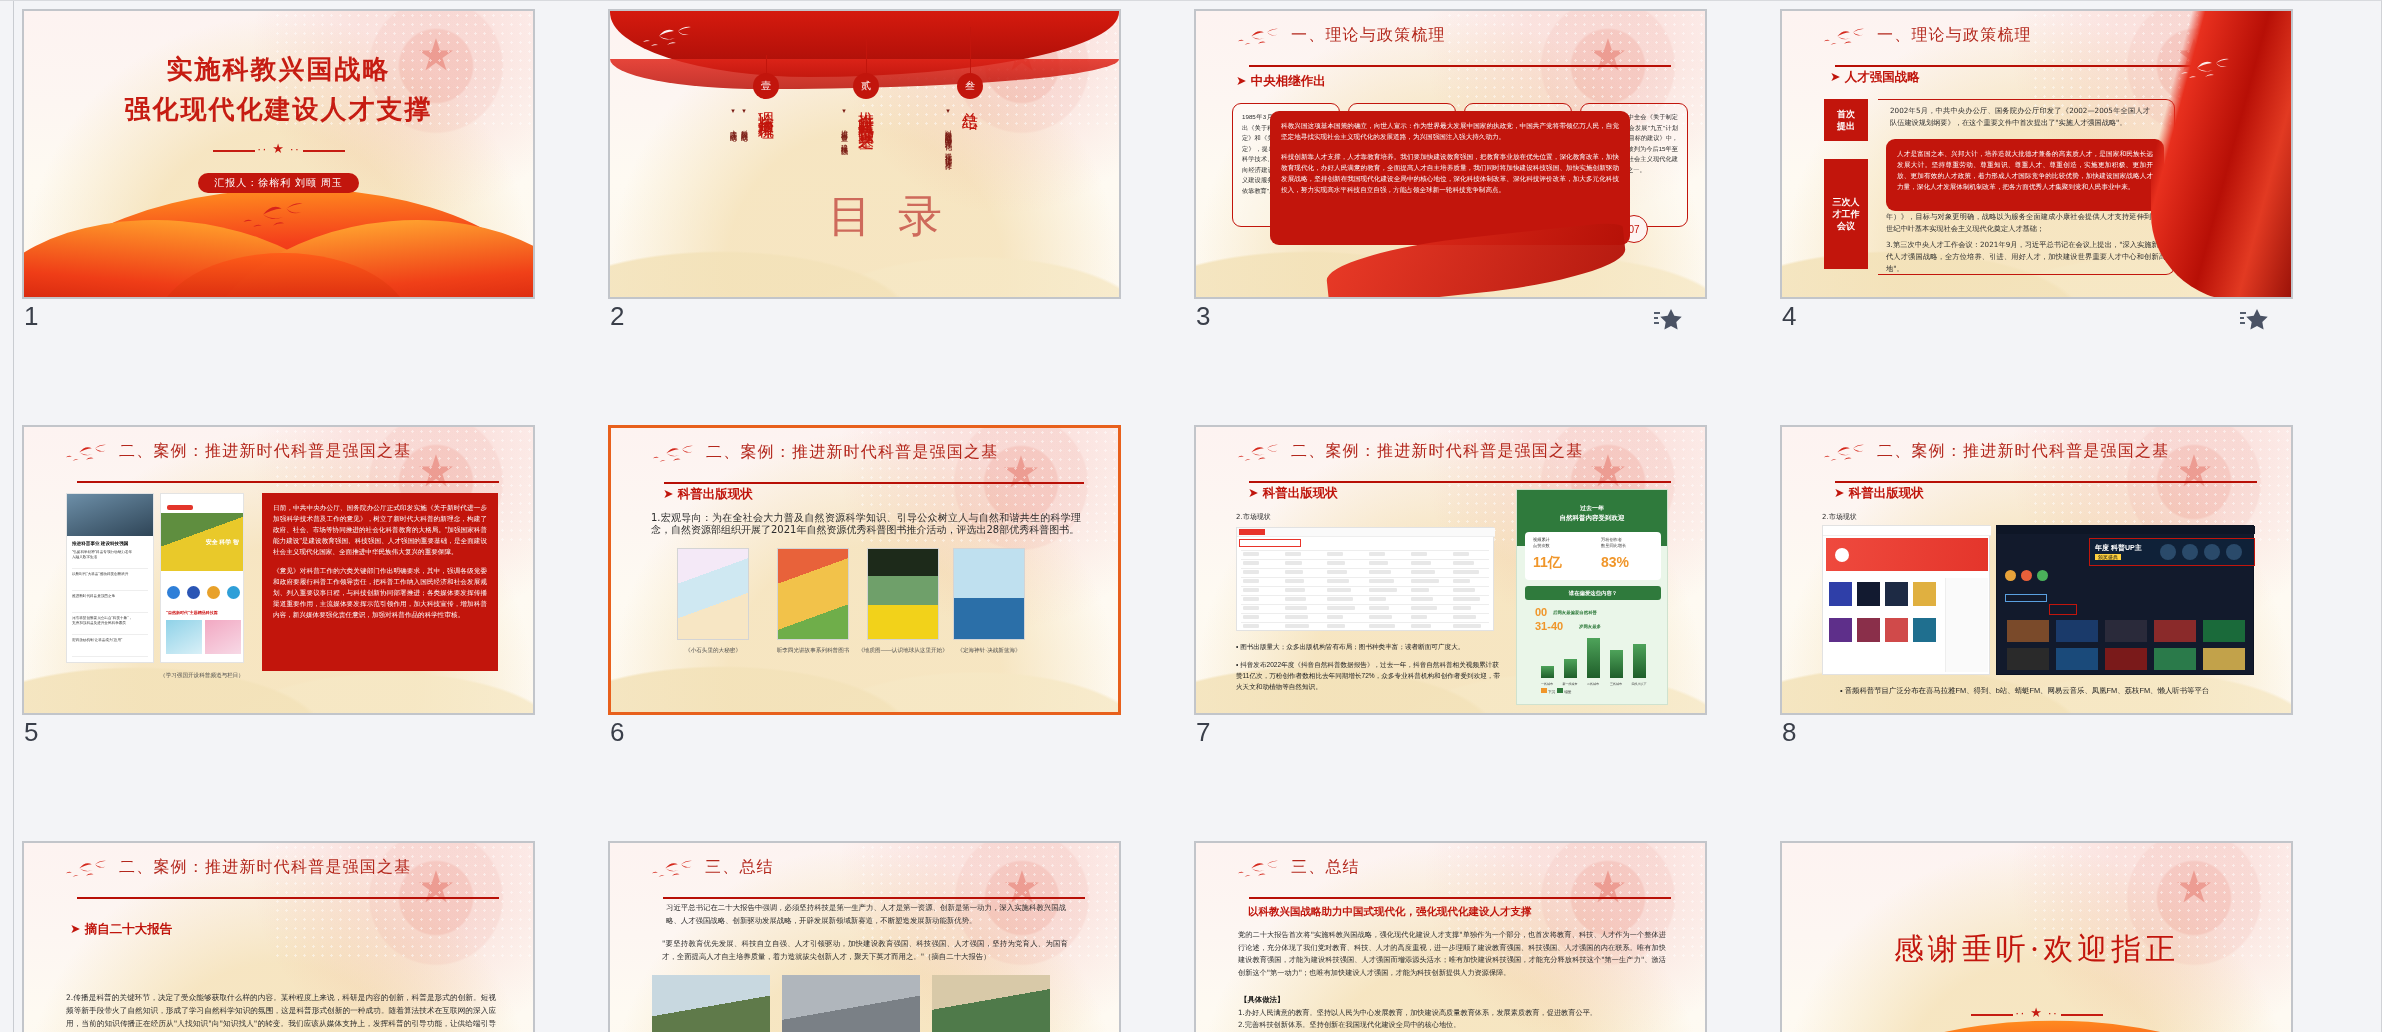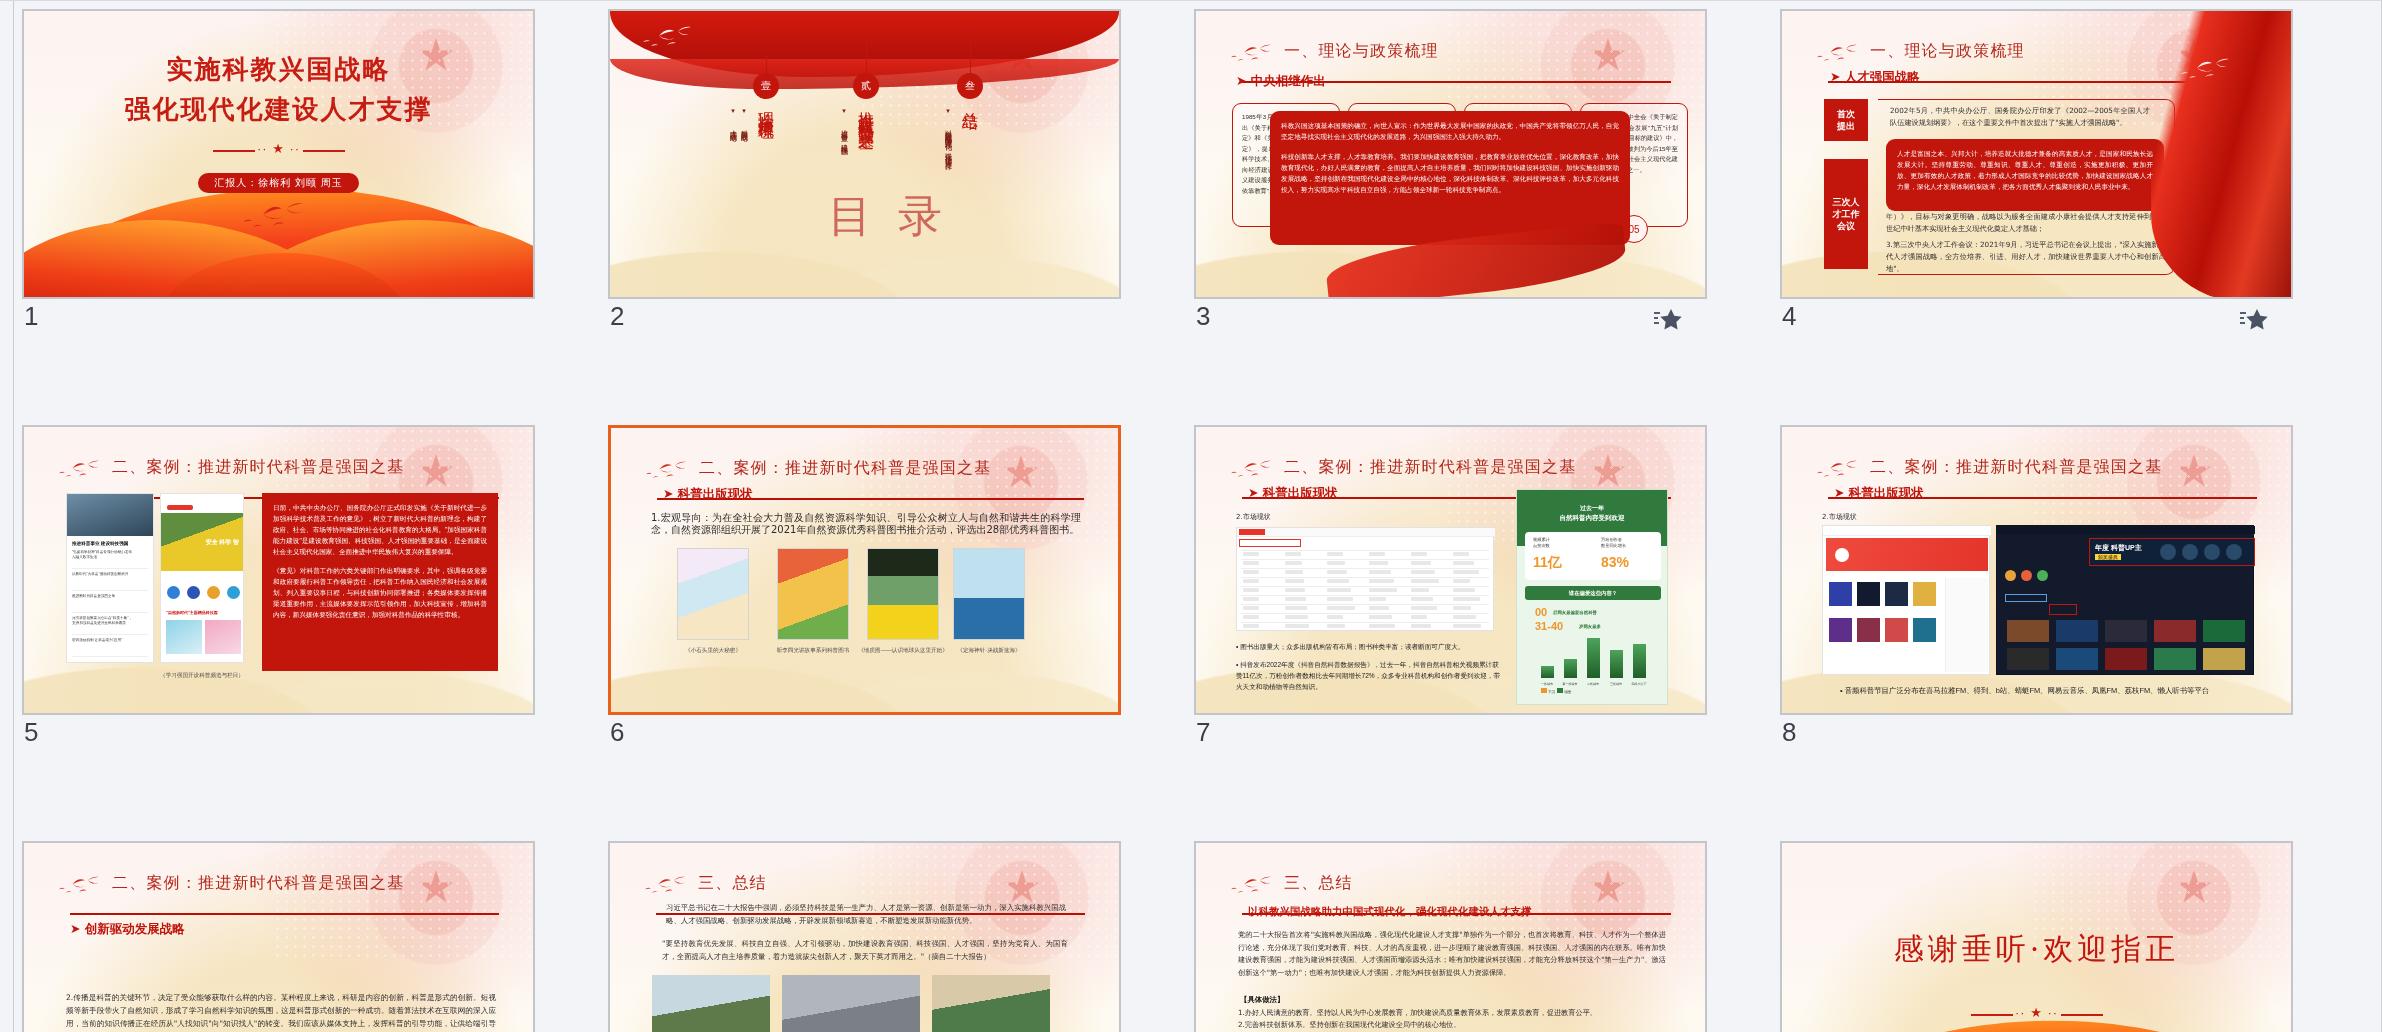--- a/index.html
+++ b/index.html
@@ -80,21 +80,21 @@
   .t-line{color:#c61c12;font-weight:bold;font-size:26px;letter-spacing:2px;line-height:40px;
           font-family:"DejaVu Sans","Liberation Sans",sans-serif;}
   .t-rule{margin:16px auto 0;width:132px;height:12px;position:relative;}
   .t-rule:before,.t-rule:after{content:"";position:absolute;top:5px;width:42px;height:2px;background:#c61c12;}
   .t-rule:before{left:0;} .t-rule:after{right:0;}
   .t-rule span{position:absolute;left:50%;top:-4px;transform:translateX(-50%);color:#c61c12;font-size:13px;letter-spacing:1px;}
   .t-pill{margin:16px auto 0;display:inline-block;background:#c2160d;color:#fff;border-radius:12px;
           padding:3px 16px;font-size:10px;letter-spacing:1px;}
 
   
-  .s-head{position:absolute;left:30px;right:26px;top:14px;height:42px;margin-top:16px;}
+  .s-head{position:absolute;left:37px;right:26px;top:14px;height:42px;}
   .s-head .hb{position:absolute;left:0;top:2px;width:52px;height:22px;color:#d4261a;font-size:17px;line-height:22px;}
   .s-head .ht{position:absolute;left:58px;top:0;font-size:16px;color:#b3271c;letter-spacing:1.2px;
     font-family:"DejaVu Serif","Liberation Serif",serif;}
   .s-head .hr{position:absolute;left:16px;right:8px;bottom:0;height:2.5px;background:#b80f06;}
 
   .sub-h{position:absolute;color:#c0150c;font-weight:bold;font-size:12.5px;font-family:"DejaVu Sans",sans-serif;}
   .body-t{position:absolute;color:#2c2c2c;font-size:7.2px;line-height:12px;text-align:justify;
           font-family:"DejaVu Sans","Liberation Sans",sans-serif;}
 
   .redbox{position:absolute;background:#c2150c;color:#fff;border-radius:9px;box-sizing:border-box;padding:9px 11px;
@@ -221,21 +221,21 @@
               <div class="hr"></div>
             </div>
             <div class="sub-h" style="left:40px;top:62px;">➤ 中央相继作出</div>
             <div class="outlinebox" style="left:36px;top:92px;width:108px;height:124px;">1985年3月和5月，中央相继作出《关于科学技术体制改革的决定》和《关于教育体制改革的决定》，提出"经济建设必须依靠科学技术、科学技术工作必须面向经济建设""教育必须为社会主义建设服务，社会主义建设必须依靠教育"。</div>
             <div class="numcircle" style="left:76px;top:204px;">01</div>
             <div class="outlinebox" style="left:152px;top:92px;width:108px;height:124px;"></div>
             <div class="numcircle" style="left:192px;top:204px;">02</div>
             <div class="outlinebox" style="left:268px;top:92px;width:108px;height:124px;"></div>
             <div class="numcircle" style="left:308px;top:204px;">03</div>
             <div class="outlinebox" style="left:384px;top:92px;width:108px;height:124px;">党的十四届五中全会《关于制定国民经济和社会发展"九五"计划和2010年远景目标的建议》中，科教兴国战略被列为今后15年至更长时期加快社会主义现代化建设的重要方针之一。</div>
-            <div class="numcircle" style="left:424px;top:204px;">05</div>
+            <div class="numcircle" style="left:424px;top:204px;">07</div>
             <div class="redbox" style="left:74px;top:100px;width:360px;height:134px;">
               <div style="margin-bottom:9px;">科教兴国这项基本国策的确立，向世人宣示：作为世界最大发展中国家的执政党，中国共产党将带领亿万人民，自觉坚定地寻找实现社会主义现代化的发展道路，为兴国强国注入强大持久动力。</div>
               <div>科技创新靠人才支撑，人才靠教育培养。我们要加快建设教育强国，把教育事业放在优先位置，深化教育改革，加快教育现代化，办好人民满意的教育，全面提高人才自主培养质量，我们同时将加快建设科技强国、加快实施创新驱动发展战略，坚持创新在我国现代化建设全局中的核心地位，深化科技体制改革、深化科技评价改革，加大多元化科技投入，努力实现高水平科技自立自强，方能占领全球新一轮科技竞争制高点。</div>
             </div>
             <div style="position:absolute;left:130px;bottom:4px;width:300px;height:56px;border-radius:50% 10% 50% 10%;background:linear-gradient(120deg,#e8311f,#b20f06);transform:rotate(-6deg);opacity:.95;"></div>
           </div>
         </div>
         <div class="slidenum">3</div>
         <div class="star-marker" style="left:460px;top:298px;"><svg width="30" height="24" viewBox="0 0 30 24">
             <rect x="0" y="5" width="6" height="2" fill="#555e6e"></rect>
@@ -580,21 +580,21 @@
                     <path d="M6 17 q3-3 7-1 q-4 0-7 1z" fill="#d4261a"></path>
                     <path d="M14 21 q3-3 7-1 q-4 0-7 1z" fill="#d4261a"></path>
                     <path d="M22 11 q7-9 15-5 q-9 1-15 5z M22 11 q8 5 16 2 q-9 4-16-2z" fill="#d4261a"></path>
                     <path d="M41 6 q6-5 13-4 q-8 1-13 4z M41 6 q5 5 12 3 q-8 3-12-3z" fill="#d4261a"></path>
                     <path d="M30 20 q4-4 9-2 q-6 0-9 2z" fill="#d4261a"></path>
                   </svg></div>
               </div>
               <div class="ht">二、案例：推进新时代科普是强国之基</div>
               <div class="hr"></div>
             </div>
-            <div class="sub-h" style="left:46px;top:78px;">➤ 创新驱动发展战略</div>
+            <div class="sub-h" style="left:46px;top:78px;">➤ 摘自二十大报告</div>
             <div class="body-t" style="left:42px;top:148px;width:430px;font-size:7.6px;line-height:13px;">2.传播是科普的关键环节，决定了受众能够获取什么样的内容。某种程度上来说，科研是内容的创新，科普是形式的创新。短视频等新手段带火了自然知识，形成了学习自然科学知识的氛围，这是科普形式创新的一种成功。随着算法技术在互联网的深入应用，当前的知识传播正在经历从"人找知识"向"知识找人"的转变。我们应该从媒体支持上，发挥科普的引导功能，让供给端引导消费端。不是公众喜欢看什么给什么，一味迎合受众的喜好，而是用高质量科普内容激发公众对科学的兴趣，找到打开科学的钥匙，引导受众了解最应该和最值得了解的科学知识。</div>
           </div>
         </div>
       </div>
       <div class="cell" style="left:594px;top:838px;">
         <div class="thumb">
           <div class="slide bg-warm">
             <div class="emblem"></div>
             <div class="dots"></div>
             <div class="mtn"></div>

